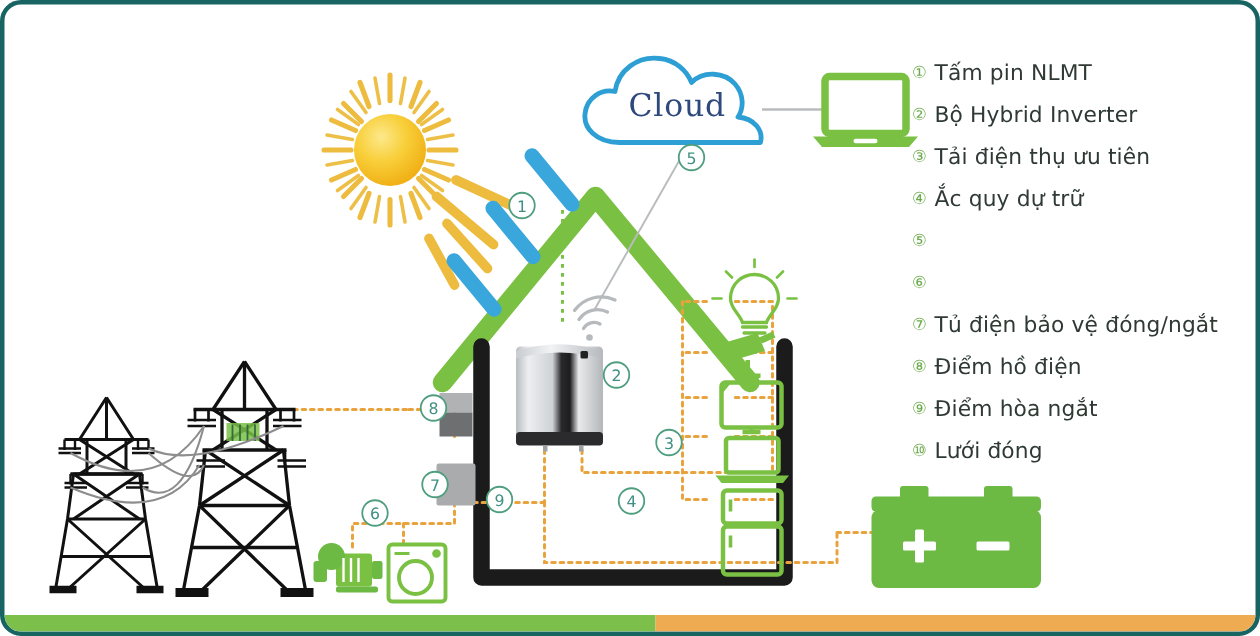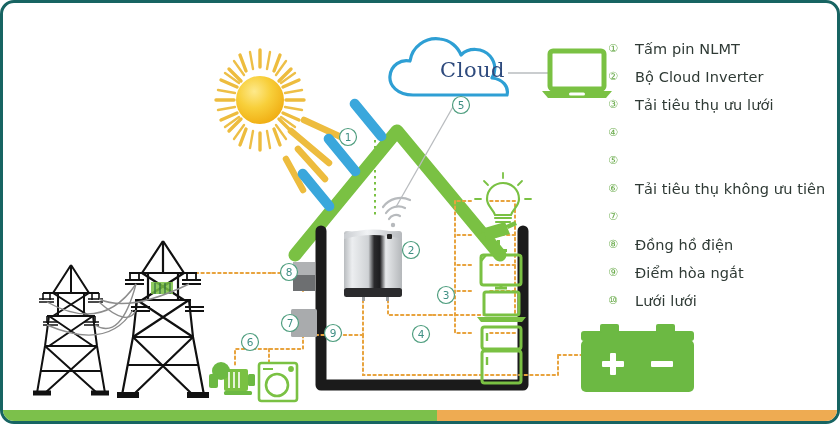--- a/index.html
+++ b/index.html
@@ -12,29 +12,29 @@
   svg{display:block;}
   
   #legend{position:absolute;left:600px;top:32px;width:232px;}
   .leg-row{display:flex;align-items:flex-start;height:28px;line-height:28px;}
   .leg-num{
     width:20px;flex:0 0 20px;text-align:center;font-size:11px;color:#6aab4b;
     font-family:"DejaVu Sans","Liberation Sans",sans-serif;
   }
   .leg-txt{
     font-size:14.5px;color:#2f3a35;white-space:nowrap;
-    font-family:"DejaVu Sans","Liberation Sans",sans-serif;letter-spacing:.1px;margin-left:12px;
+    font-family:"DejaVu Sans","Liberation Sans",sans-serif;letter-spacing:.1px;
   }
   
   #botbar{position:absolute;left:0;right:0;bottom:0;height:11px;display:flex;}
   #botbar .g{background:#7cc04b;}
   #botbar .o{background:#eeab52;}
   
   #cloudtxt{
-    position:absolute;left:416px;top:55px;width:86px;text-align:right;
+    position:absolute;left:416px;top:55px;width:86px;text-align:left;
     font-family:"DejaVu Serif","Liberation Serif",serif;font-size:21px;color:#2e4a7d;
     letter-spacing:.5px;
   }
   .cnum{
     font-family:"DejaVu Sans","Liberation Sans",sans-serif;
     font-size:10.5px;fill:#3f8f84;
   }
 </style>
 </head>
 <body>
@@ -382,50 +382,51 @@
 
   <div id="cloudtxt">Cloud</div>
 
   <div id="legend">
     <div class="leg-row">
       <span class="leg-num">①</span>
       <span class="leg-txt">Tấm pin NLMT</span>
     </div>
     <div class="leg-row">
       <span class="leg-num">②</span>
-      <span class="leg-txt">Bộ Cloud Inverter</span>
+      <span class="leg-txt">Bộ Hybrid Inverter</span>
     </div>
     <div class="leg-row">
       <span class="leg-num">③</span>
-      <span class="leg-txt">Tải tiêu thụ ưu lưới</span>
+      <span class="leg-txt">Tải điện thụ ưu tiên</span>
     </div>
     <div class="leg-row">
       <span class="leg-num">④</span>
+      <span class="leg-txt">Ắc quy dự trữ</span>
     </div>
     <div class="leg-row">
       <span class="leg-num">⑤</span>
     </div>
     <div class="leg-row">
       <span class="leg-num">⑥</span>
-      <span class="leg-txt">Tải tiêu thụ không ưu tiên</span>
     </div>
     <div class="leg-row">
       <span class="leg-num">⑦</span>
+      <span class="leg-txt">Tủ điện bảo vệ đóng/ngắt</span>
     </div>
     <div class="leg-row">
       <span class="leg-num">⑧</span>
-      <span class="leg-txt">Đồng hồ điện</span>
+      <span class="leg-txt">Điểm hồ điện</span>
     </div>
     <div class="leg-row">
       <span class="leg-num">⑨</span>
       <span class="leg-txt">Điểm hòa ngắt</span>
     </div>
     <div class="leg-row">
       <span class="leg-num">⑩</span>
-      <span class="leg-txt">Lưới lưới</span>
+      <span class="leg-txt">Lưới đóng</span>
     </div>
   </div>
 
   <div id="botbar">
     <div class="g" style="flex: 0 0 52%;"></div>
     <div class="o" style="flex: 0 0 48%;"></div>
   </div>
 
   </div>
 </div>

